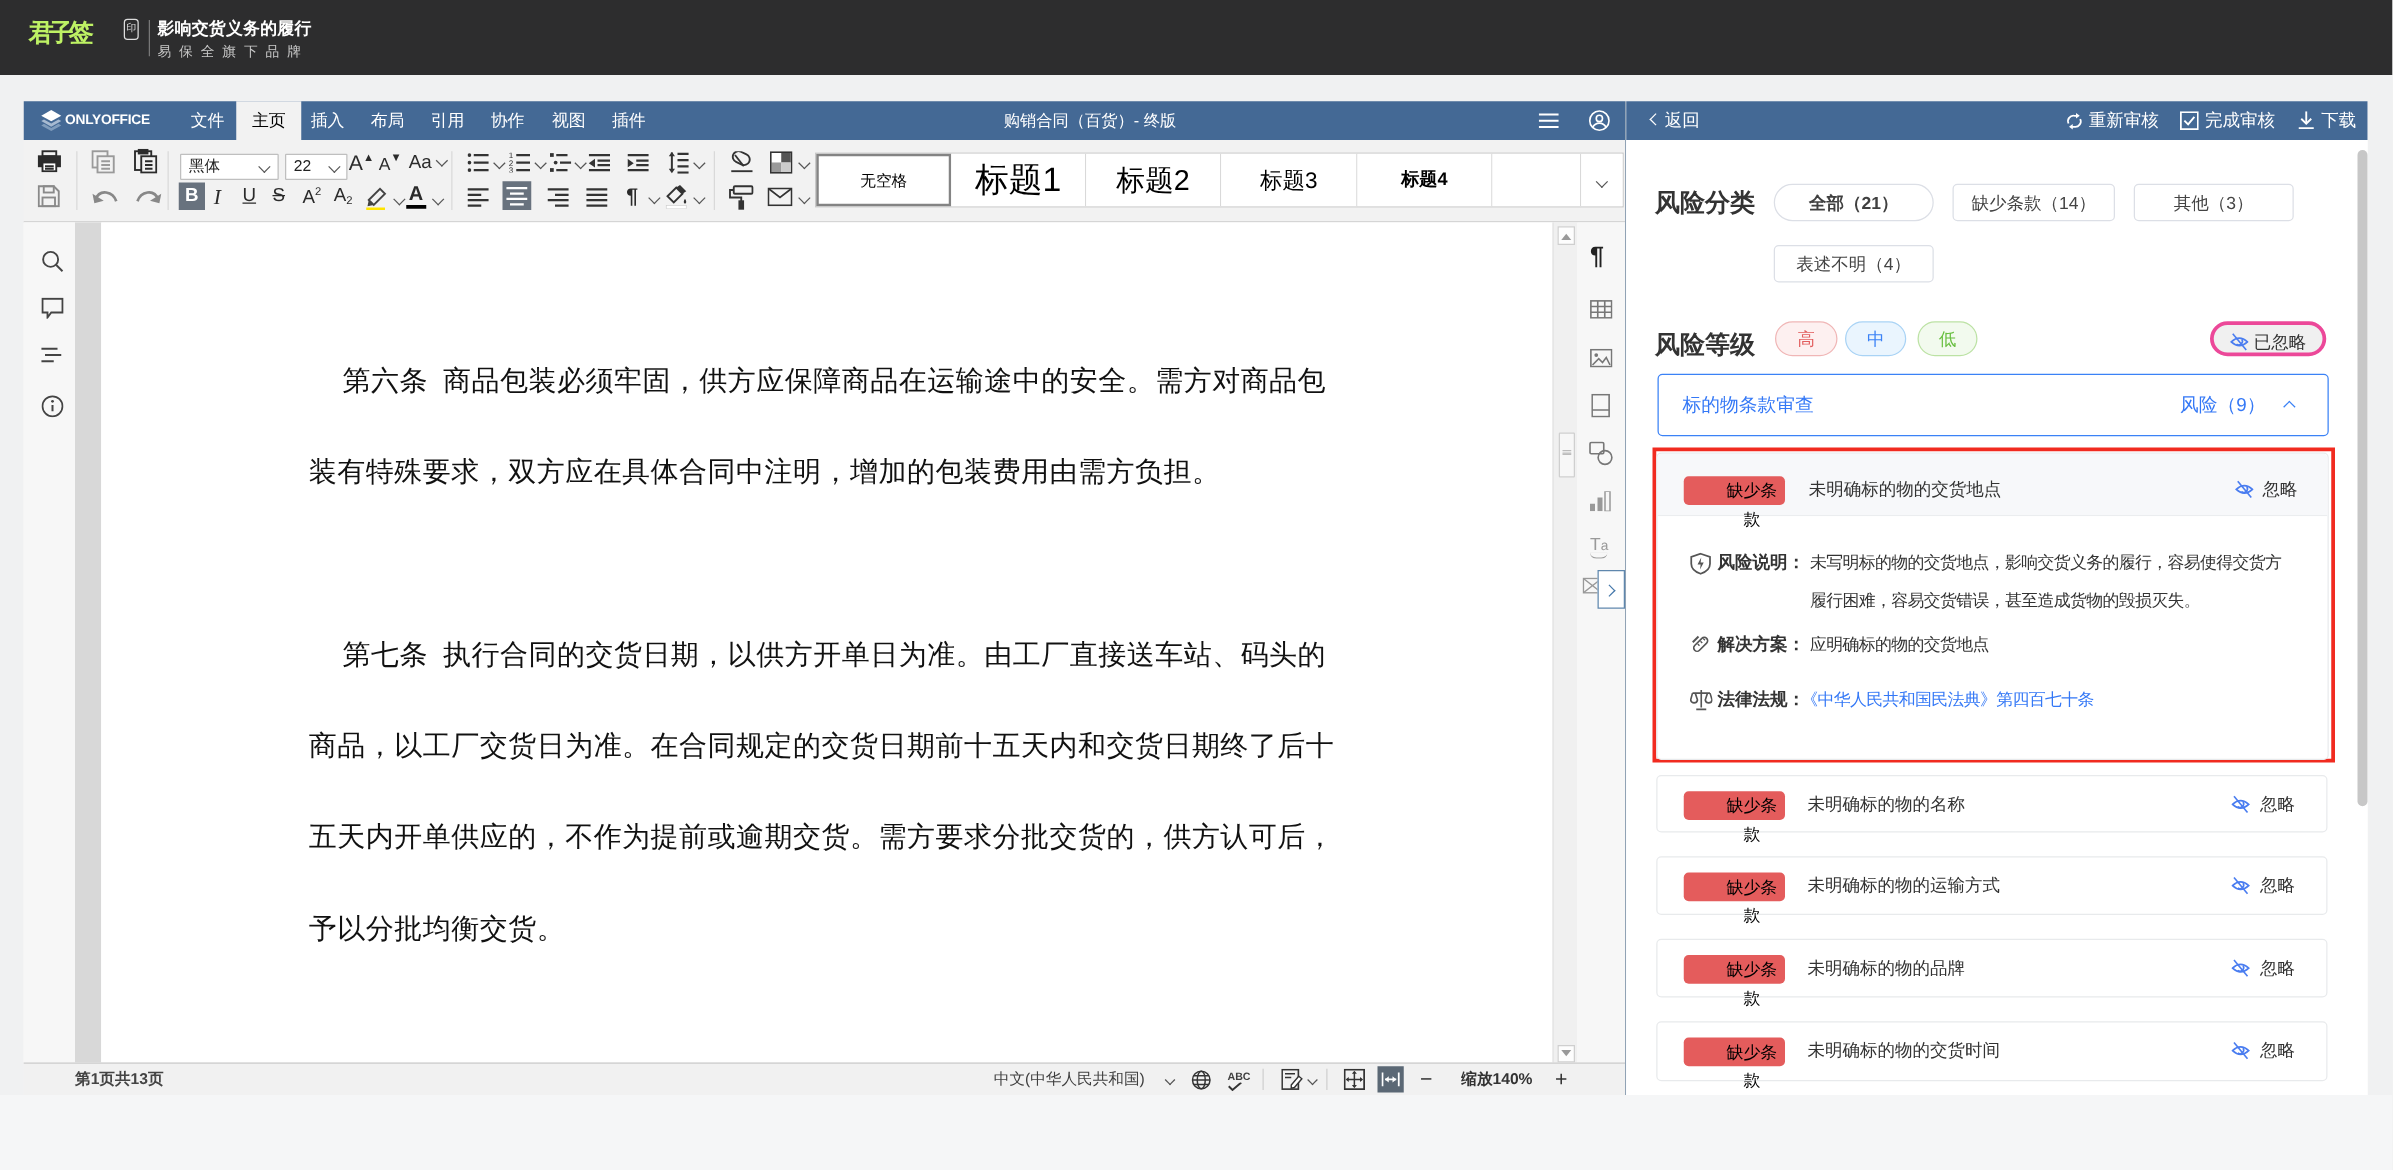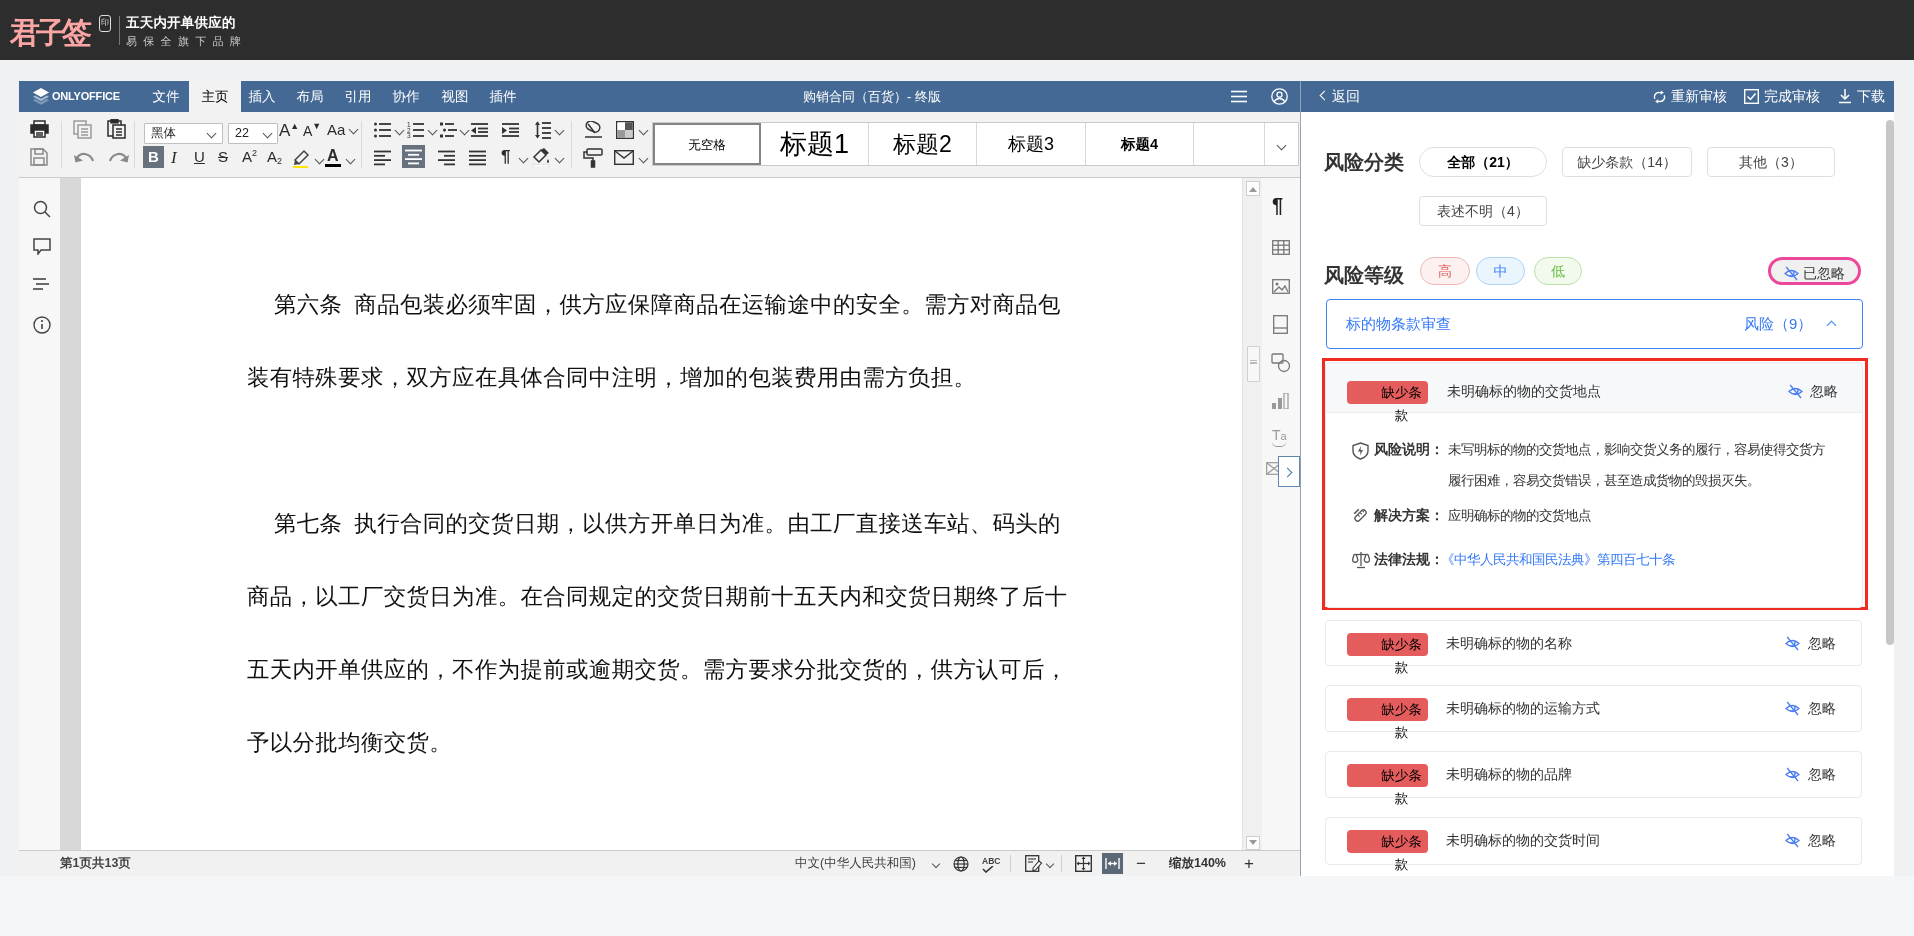--- a/index.html
+++ b/index.html
@@ -2,21 +2,21 @@
 <html lang="zh"><head>
 <meta charset="utf-8">
 <title>购销合同（百货）- 终版</title>
 <style>
 *{margin:0;padding:0;box-sizing:border-box;}
 html,body{width:1914px;height:936px;overflow:hidden;}
 body{font-family:"Liberation Sans",sans-serif;background:#f0f1f2;position:relative;}
 .abs{position:absolute;}
 
 .topbar{position:absolute;left:0;top:0;width:1914px;height:60px;background:#2d2d2e;}
-.logo1{position:absolute;left:10px;top:13px;color:#fca5a5;font-size:30px;font-weight:700;font-family:"Liberation Serif",serif;letter-spacing:-4px;width:80px;}
+.logo1{position:absolute;left:23px;top:13px;color:#bef264;font-size:20px;font-weight:700;font-family:"Liberation Serif",serif;letter-spacing:-4px;width:80px;}
 .seal{position:absolute;left:99px;top:15px;width:12px;height:17px;border:1.6px solid #ddd;border-radius:3px;color:#ddd;font-size:8px;line-height:14px;text-align:center;}
 .ldiv{position:absolute;left:119px;top:16px;width:1px;height:29px;background:#777;}
 .lt1{position:absolute;left:126px;top:14px;color:#fff;font-size:13.5px;font-weight:700;letter-spacing:0.2px;}
 .lt2{position:absolute;left:126px;top:34px;color:#c9c9c9;font-size:11px;letter-spacing:6.3px;}
 
 .editor{position:absolute;left:19px;top:81px;width:1282px;height:795px;background:#f2f2f2;border-right:1px solid #91a3b5;}
 .tabbar{position:absolute;left:0;top:0;width:100%;height:31px;background:#446995;}
 .toolbar{position:absolute;left:0;top:31px;width:100%;height:66px;background:#f2f2f2;border-bottom:1px solid #cbcbcb;}
 .docarea{position:absolute;left:0;top:97px;width:100%;height:672px;background:#fff;}
 .leftbar{position:absolute;left:0;top:0;width:41px;height:672px;background:#f7f7f7;}
@@ -40,40 +40,40 @@
 .gal{position:absolute;top:10px;height:44px;background:#fff;border:1px solid #c9c9c9;}
 .gcell{position:absolute;top:0;height:42px;border-right:1px solid #d9d9d9;background:#fff;text-align:center;color:#000;}
 
 .sb{position:absolute;top:0;height:25px;line-height:25px;}
 
 .panel{position:absolute;left:1301px;top:81px;width:593px;height:795px;background:#fff;}
 .phead{position:absolute;left:0;top:0;width:100%;height:31px;background:#446995;color:#fff;font-size:14px;line-height:31px;}
 .pbody{position:absolute;left:0;top:31px;width:100%;height:764px;background:#fff;font-size:14px;color:#333;}
 .plabel{position:absolute;font-size:20px;font-weight:700;color:#333;}
 .catbtn{position:absolute;height:30px;border:1px solid #dcdfe6;border-radius:4px;background:#fff;text-align:center;line-height:28px;font-size:14px;color:#444;}
-.catbtn.on{color:#000000;font-weight:700;border-radius:15px;}
+.catbtn.on{color:#404040;font-weight:700;border-radius:15px;}
 .pill{position:absolute;height:28px;border-radius:14px;text-align:center;line-height:26px;font-size:14px;}
 .secbox{position:absolute;border:1px solid #3b82f6;border-radius:4px;background:#fff;}
 .redbox{position:absolute;border:3px solid #f12b20;}
 .card{position:absolute;background:#fff;border:1px solid #e8eaec;border-radius:4px;font-size:14px;}
 .badge{position:absolute;width:81px;height:23px;background:#e45c5c;border-radius:4px;color:#000000;font-size:13.5px;text-align:center;line-height:23px;padding-left:28px;}
 .ign{position:absolute;font-size:14px;color:#333;}
 .dlabel{position:absolute;font-weight:700;font-size:14px;color:#333;white-space:nowrap;}
 .dtext{position:absolute;font-size:13.5px;letter-spacing:-0.5px;color:#333;white-space:nowrap;}
 .blue{color:#3478f6;}
 .pagescroll{position:absolute;left:1886px;top:120px;width:8px;height:525px;border-radius:4px;background:#c7c7c7;}
 svg{display:block;}
 </style>
 </head>
 <body>
 <div class="topbar">
   <div class="logo1">君子签</div>
   <div class="seal">印</div>
   <div class="ldiv"></div>
-  <div class="lt1">五天内开单供应的</div>
+  <div class="lt1">影响交货义务的履行</div>
   <div class="lt2">易保全旗下品牌</div>
 </div>
 
 <div class="editor">
   <div class="tabbar">
     <svg class="oologo" width="18" height="17" viewBox="0 0 18 17">
       <path d="M9 0 L17 4.5 L9 9 L1 4.5 Z" fill="#fff"></path>
       <path d="M3.2 7.5 L1 8.8 L9 13.3 L17 8.8 L14.8 7.5 L9 10.8 Z" fill="#b9c9dc" opacity=".85"></path>
       <path d="M3.2 11 L1 12.3 L9 16.8 L17 12.3 L14.8 11 L9 14.3 Z" fill="#8fa9c6" opacity=".8"></path>
     </svg>

